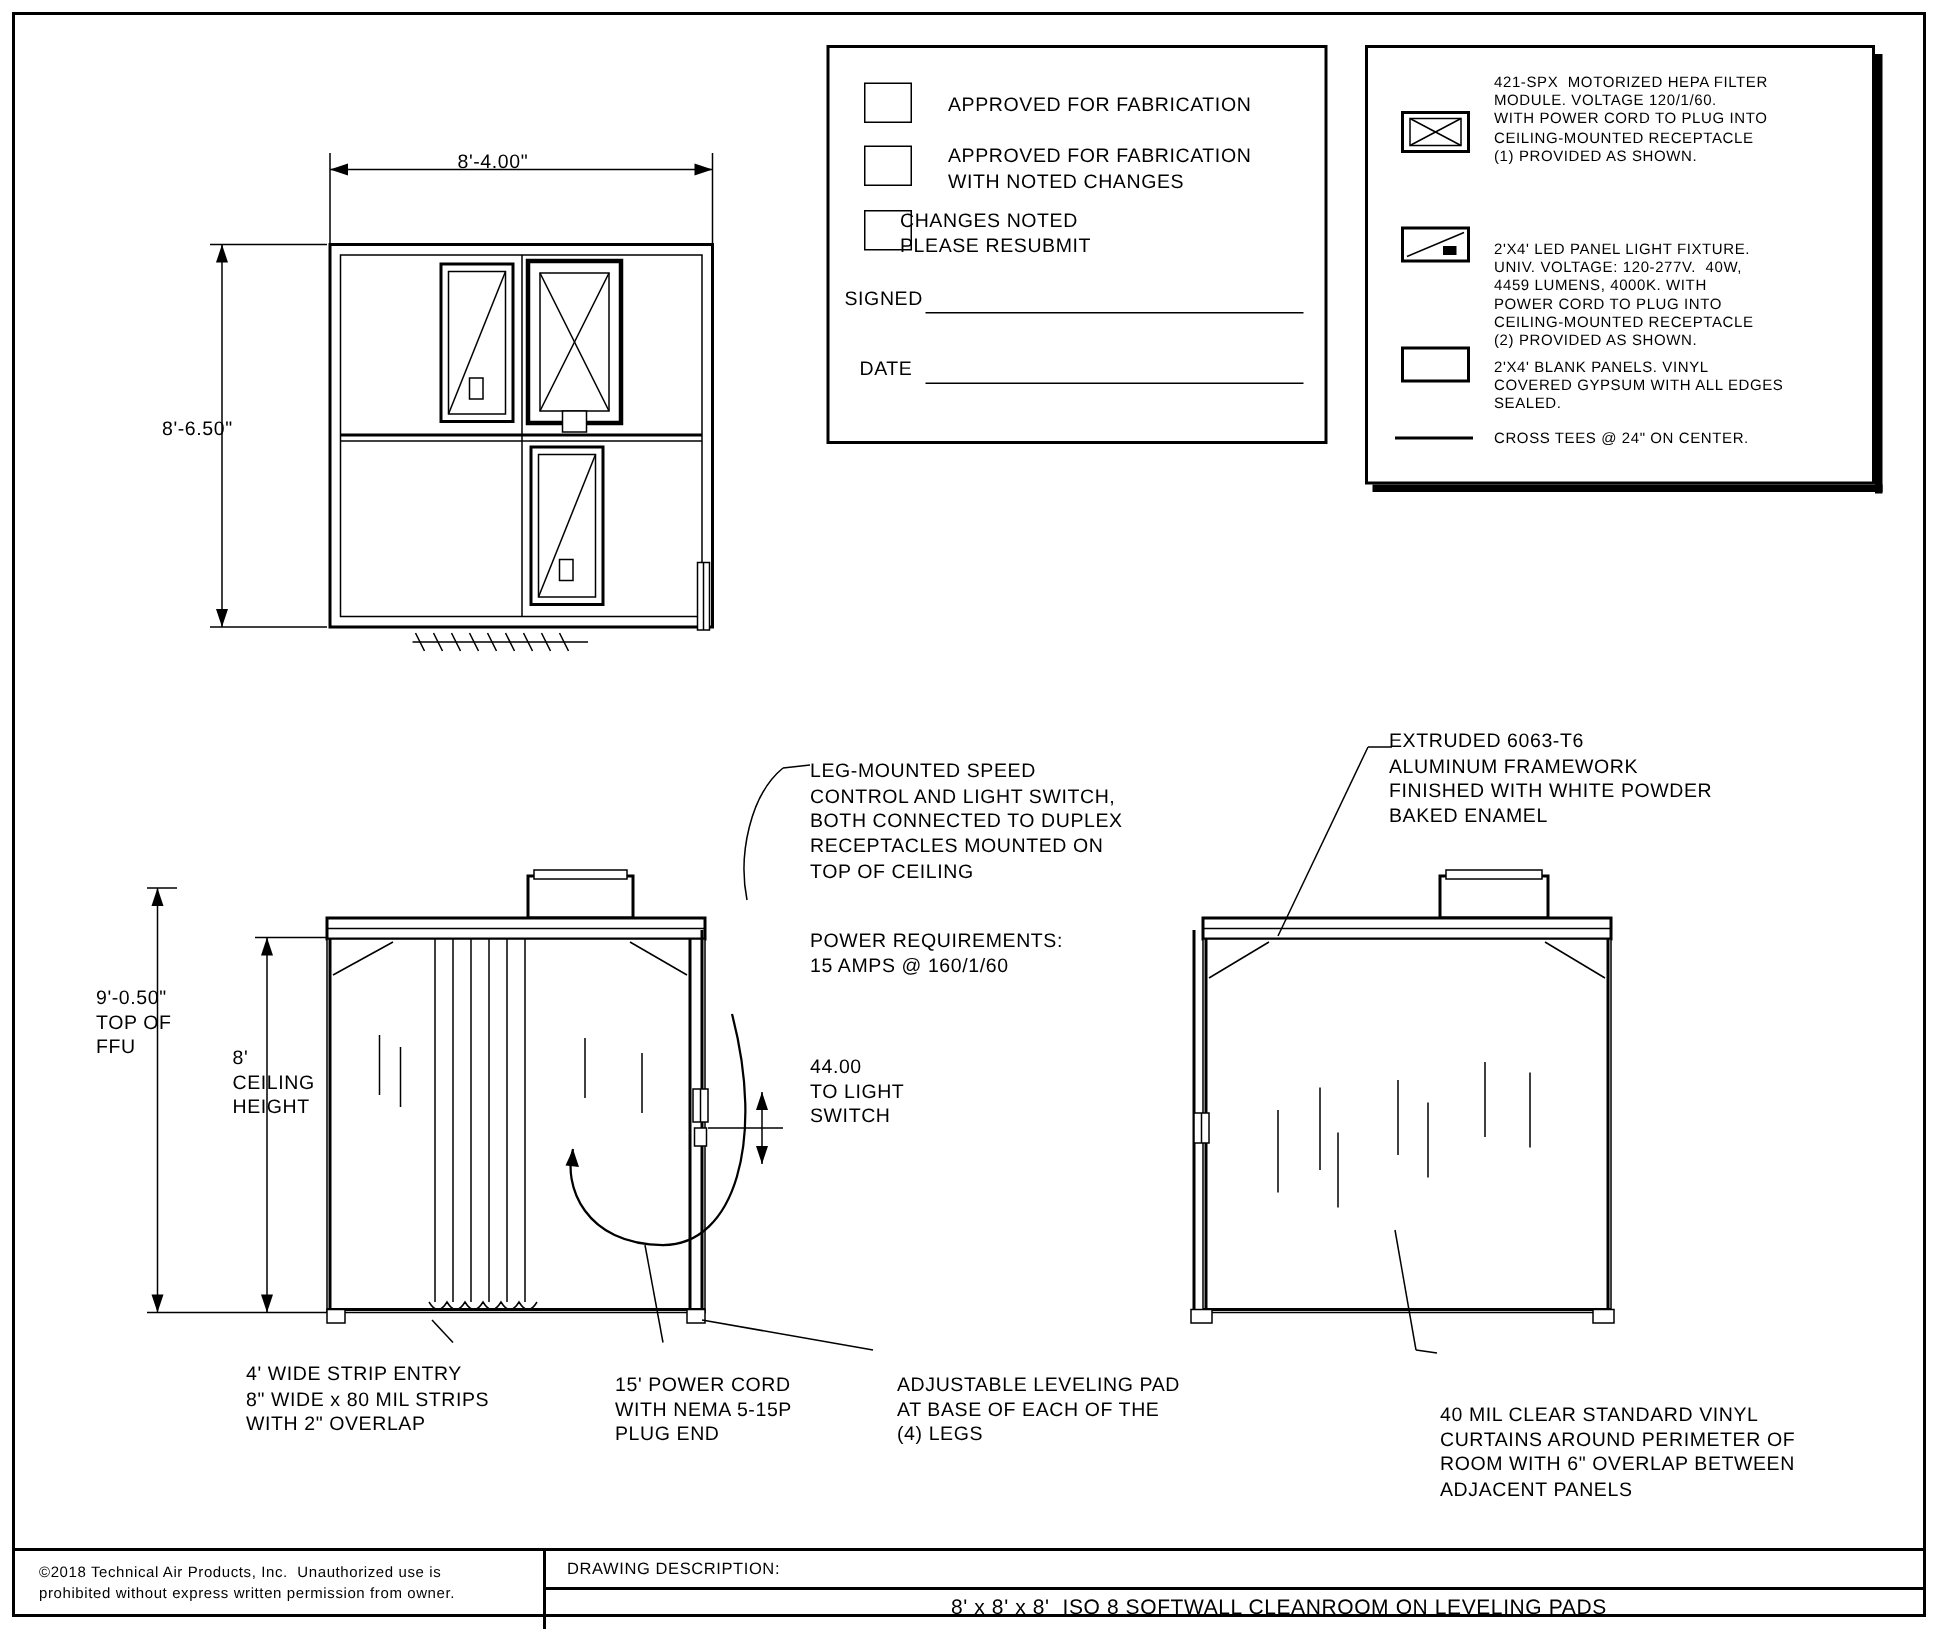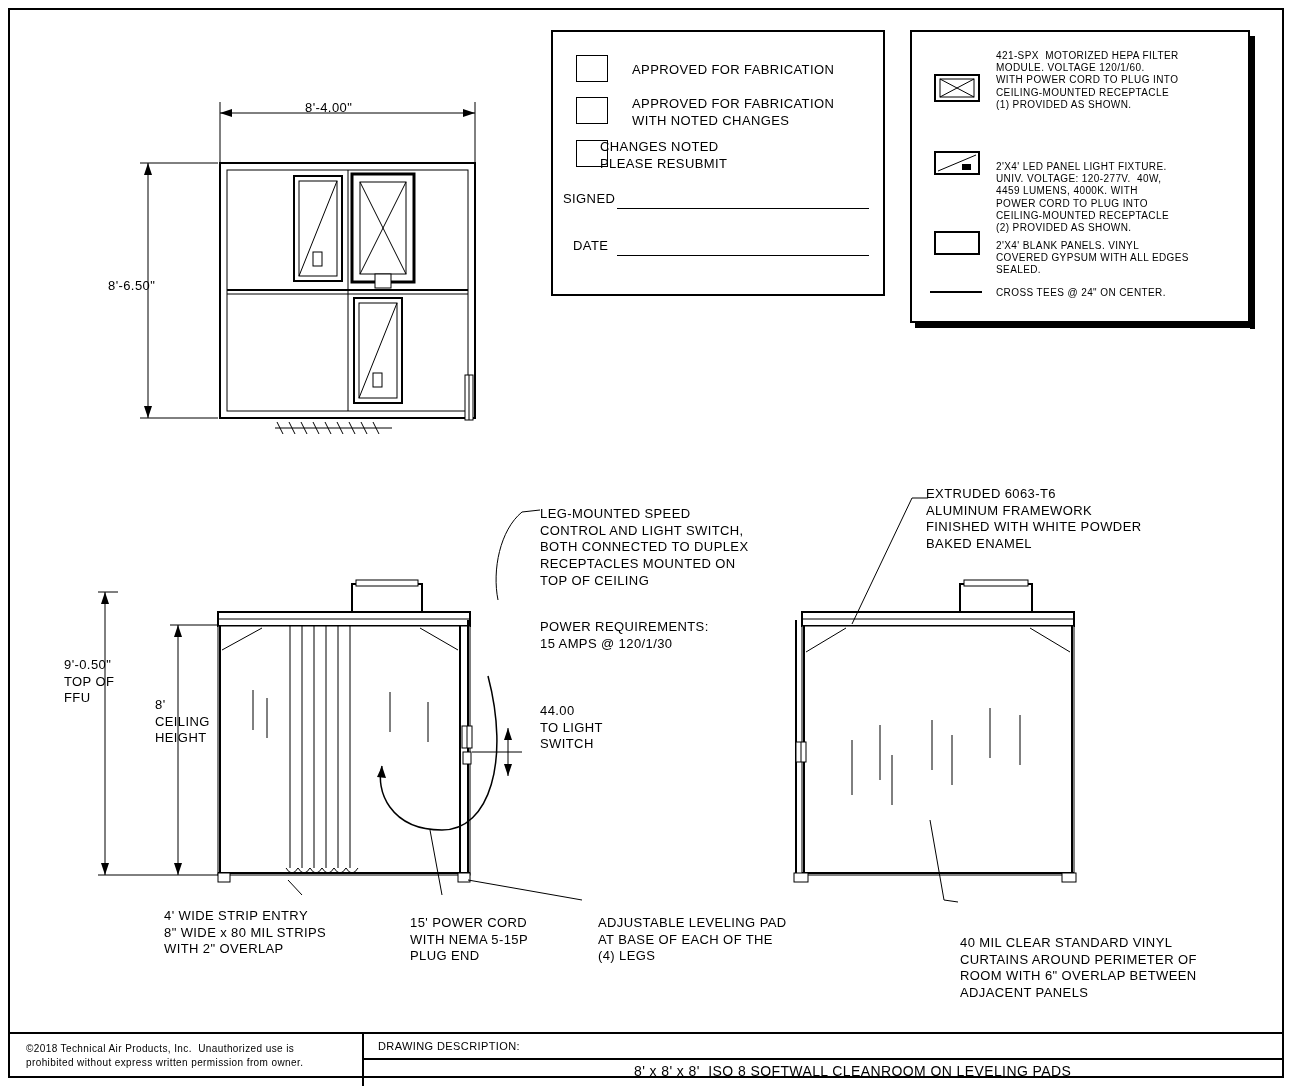--- a/index.html
+++ b/index.html
@@ -268,21 +268,21 @@
   <svg style="left:470px; top:500px; width:130px; height:120px;">
     <line x1="70" y1="10" x2="52" y2="12" stroke="#000" stroke-width="1"></line>
     <path d="M52,12 C30,30 22,70 28,100" fill="none" stroke="#000" stroke-width="1"></path>
   </svg>
   <div class="txt b" style="left:540px; top:506px;">LEG-MOUNTED SPEED
 CONTROL AND LIGHT SWITCH,
 BOTH CONNECTED TO DUPLEX
 RECEPTACLES MOUNTED ON
 TOP OF CEILING</div>
   <div class="txt b" style="left:540px; top:619px;">POWER REQUIREMENTS:
-15 AMPS @ 120/1/30</div>
+15 AMPS @ 160/1/60</div>
 
   <svg style="left:780px; top:580px; width:330px; height:330px;">
 
     <rect x="180" y="4" width="72" height="28" fill="#fff" stroke="#000" stroke-width="2"></rect>
     <rect x="184" y="0" width="64" height="6" fill="#fff" stroke="#000" stroke-width="1"></rect>
 
     <rect x="22" y="32" width="272" height="14" fill="#fff" stroke="#000" stroke-width="2"></rect>
     <line x1="22" y1="39" x2="294" y2="39" stroke="#000" stroke-width="1"></line>
 
     <rect x="22" y="46" width="272" height="249" fill="#fff" stroke="#000" stroke-width="1"></rect>

